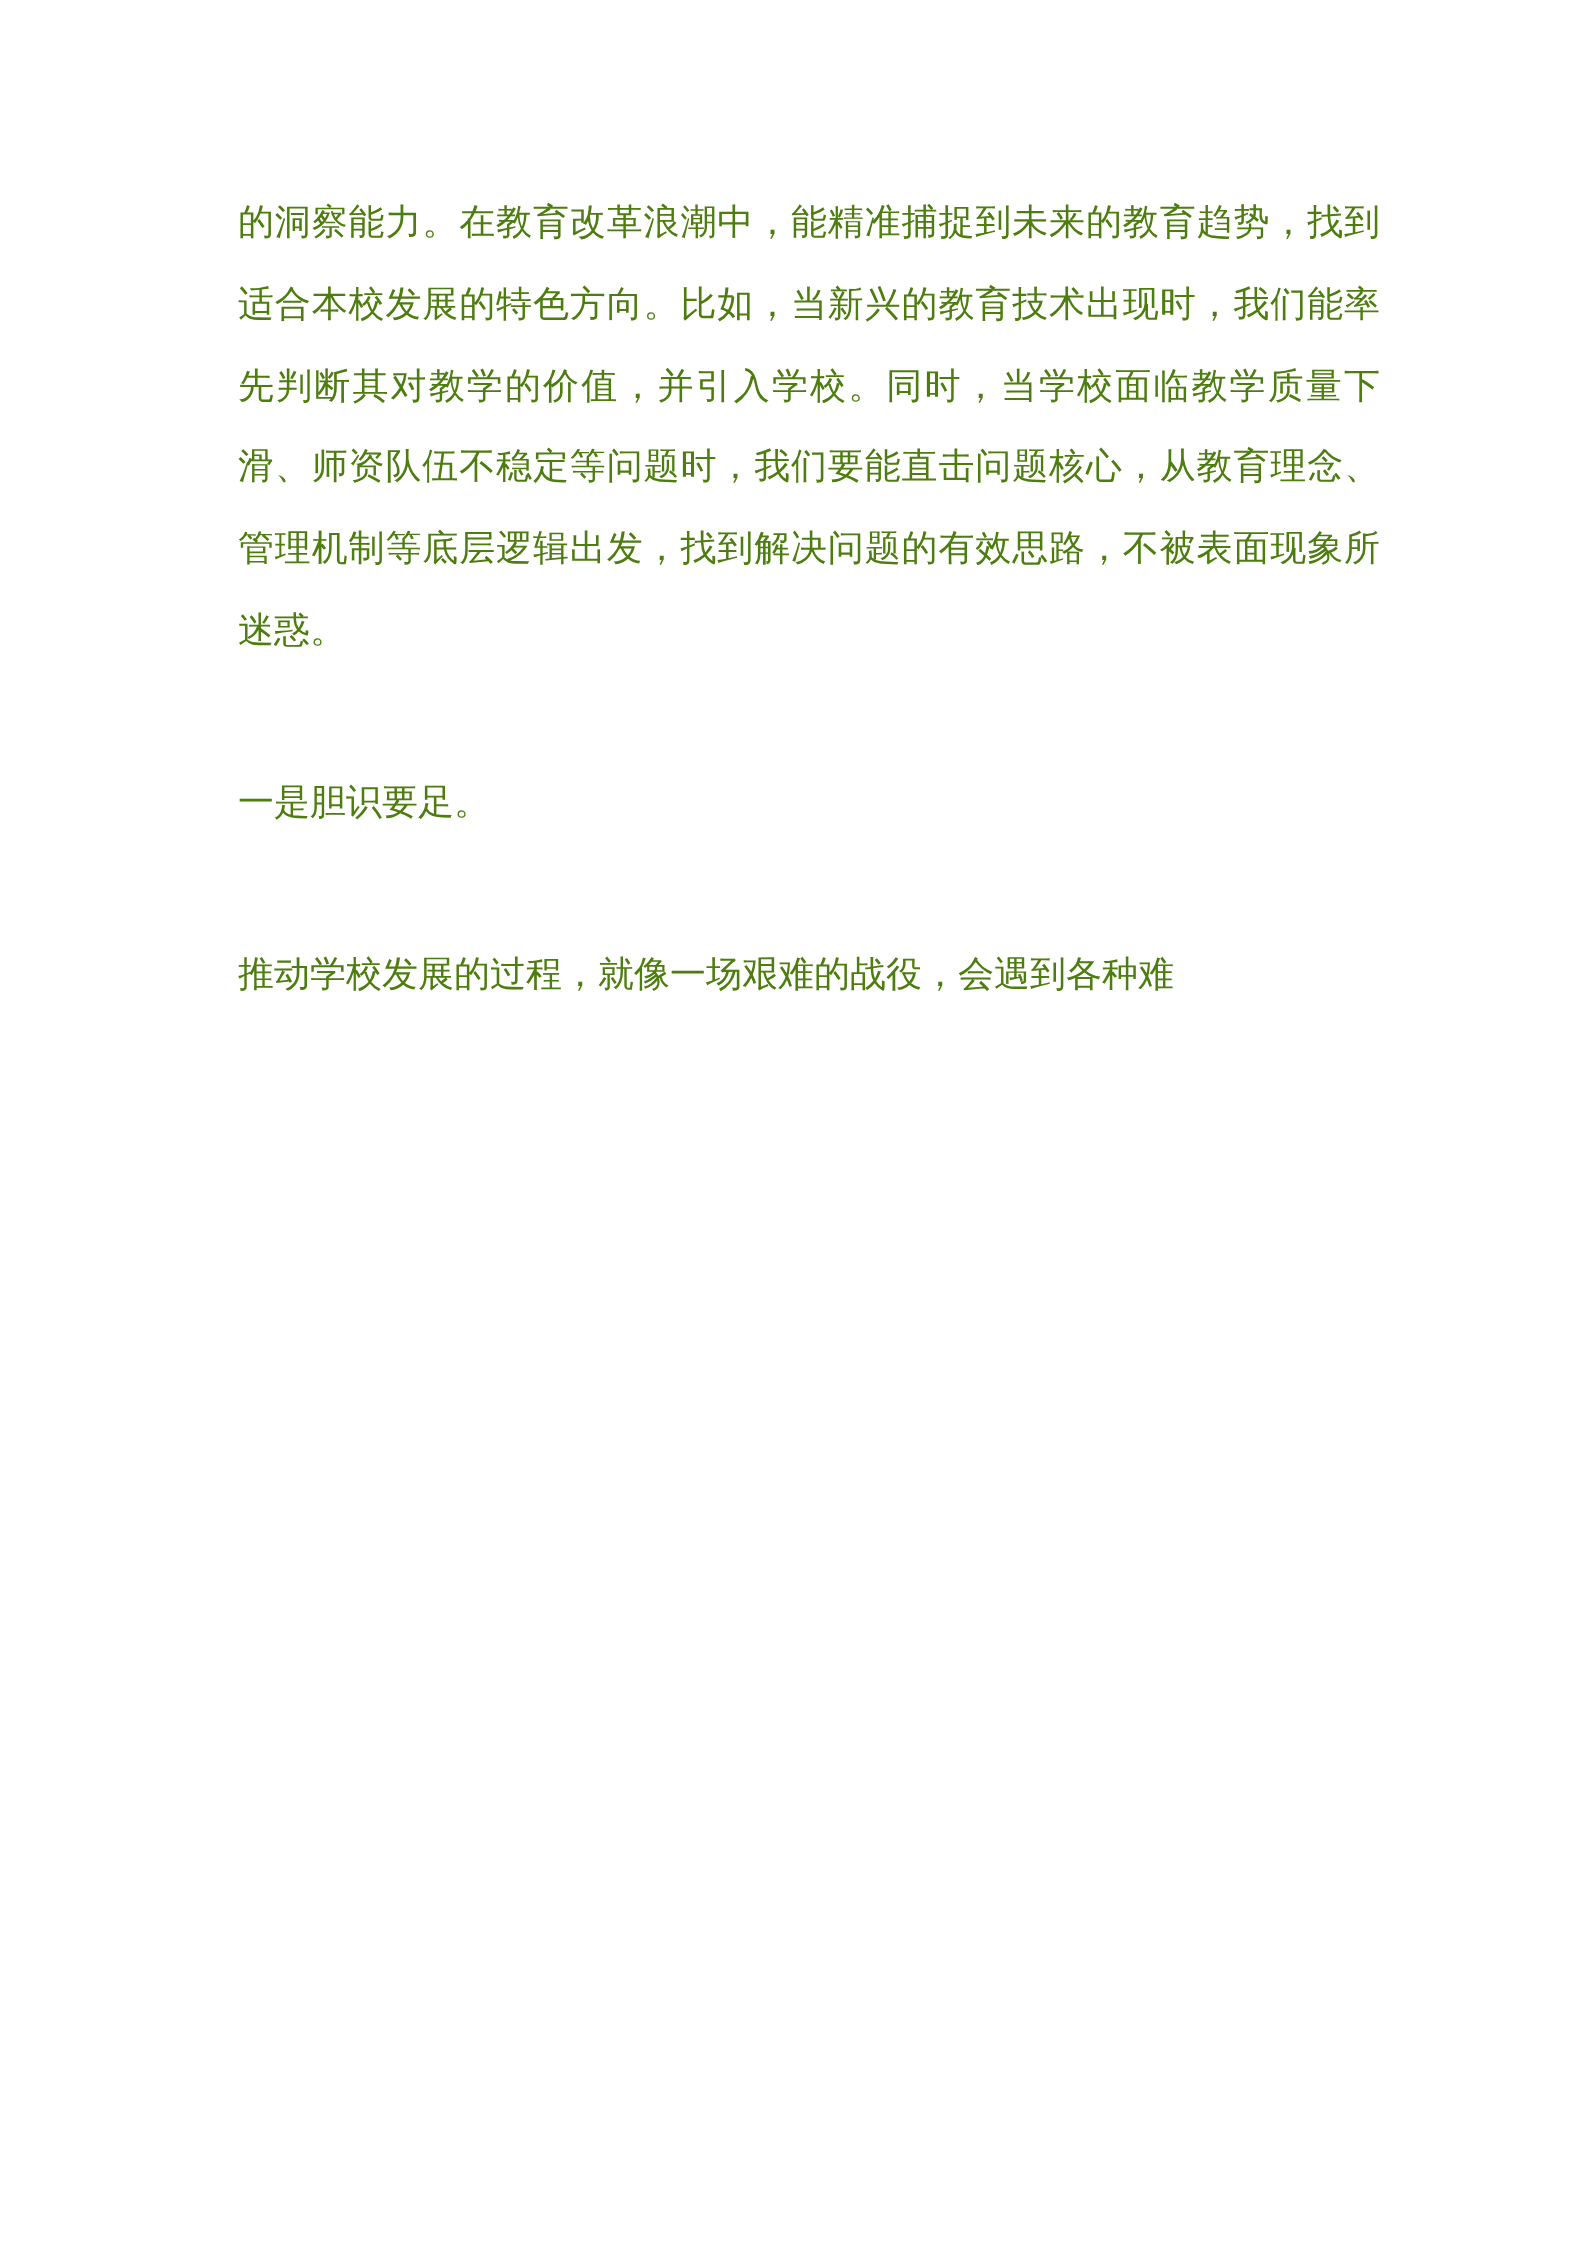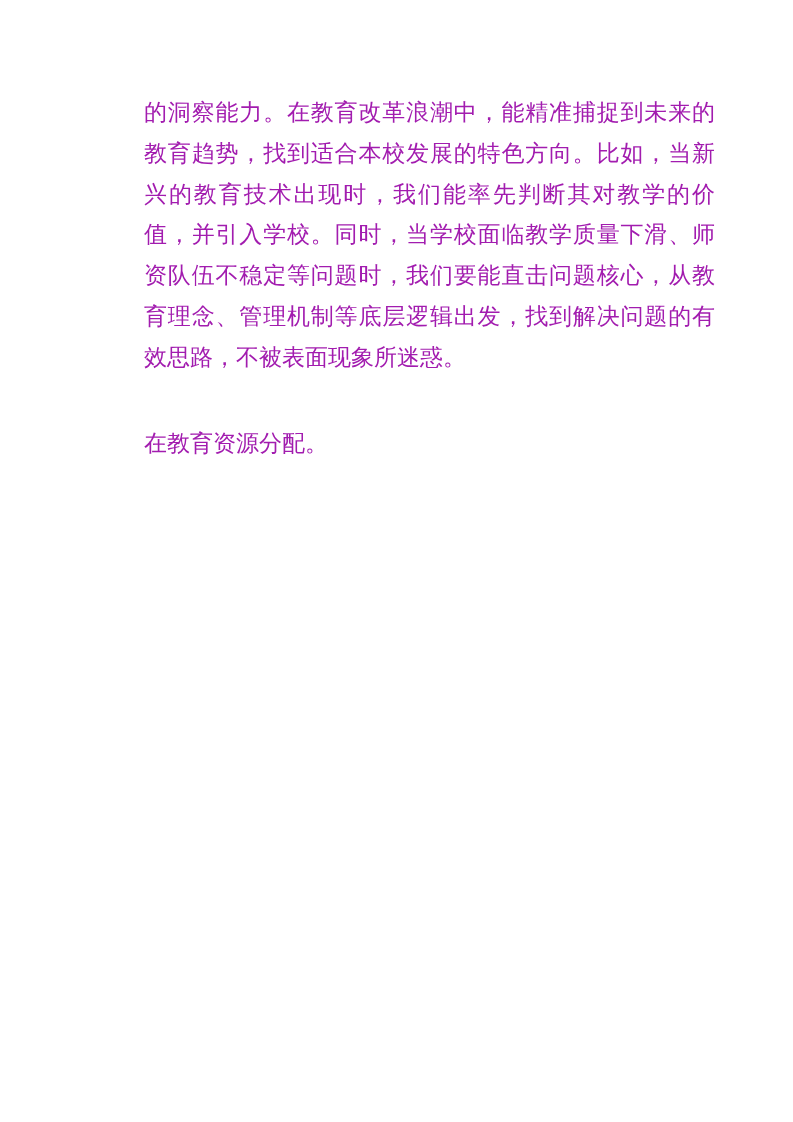--- a/index.html
+++ b/index.html
@@ -13,36 +13,36 @@
     height: 1122px;
     background: #ffffff;
     overflow: hidden;
     font-family: "DejaVu Sans", "Liberation Sans", sans-serif;
   }
   .doc-content {
     position: absolute;
     left: 119px;
     top: 92px;
     width: 571px;
-    color: #a21caf;
-    font-size: 23px;
+    color: #4d7c0f;
+    font-size: 18px;
     line-height: 40.8px;
     text-align: justify;
     text-justify: inter-ideograph;
-    margin-left: 25px;
   }
   .doc-content p {
     margin: 0 0 45px 0;
     padding: 0;
   }
   .doc-content p:last-child {
     margin-bottom: 0;
   }
 </style>
 </head>
 <body>
 
 <div class="page">
   <div class="doc-content">
     <p>的洞察能力。在教育改革浪潮中，能精准捕捉到未来的教育趋势，找到适合本校发展的特色方向。比如，当新兴的教育技术出现时，我们能率先判断其对教学的价值，并引入学校。同时，当学校面临教学质量下滑、师资队伍不稳定等问题时，我们要能直击问题核心，从教育理念、管理机制等底层逻辑出发，找到解决问题的有效思路，不被表面现象所迷惑。</p>
-    <p>在教育资源分配。</p>
+    <p>一是胆识要足。</p>
+    <p>推动学校发展的过程，就像一场艰难的战役，会遇到各种难</p>
   </div>
 </div>
 
 </body></html>

